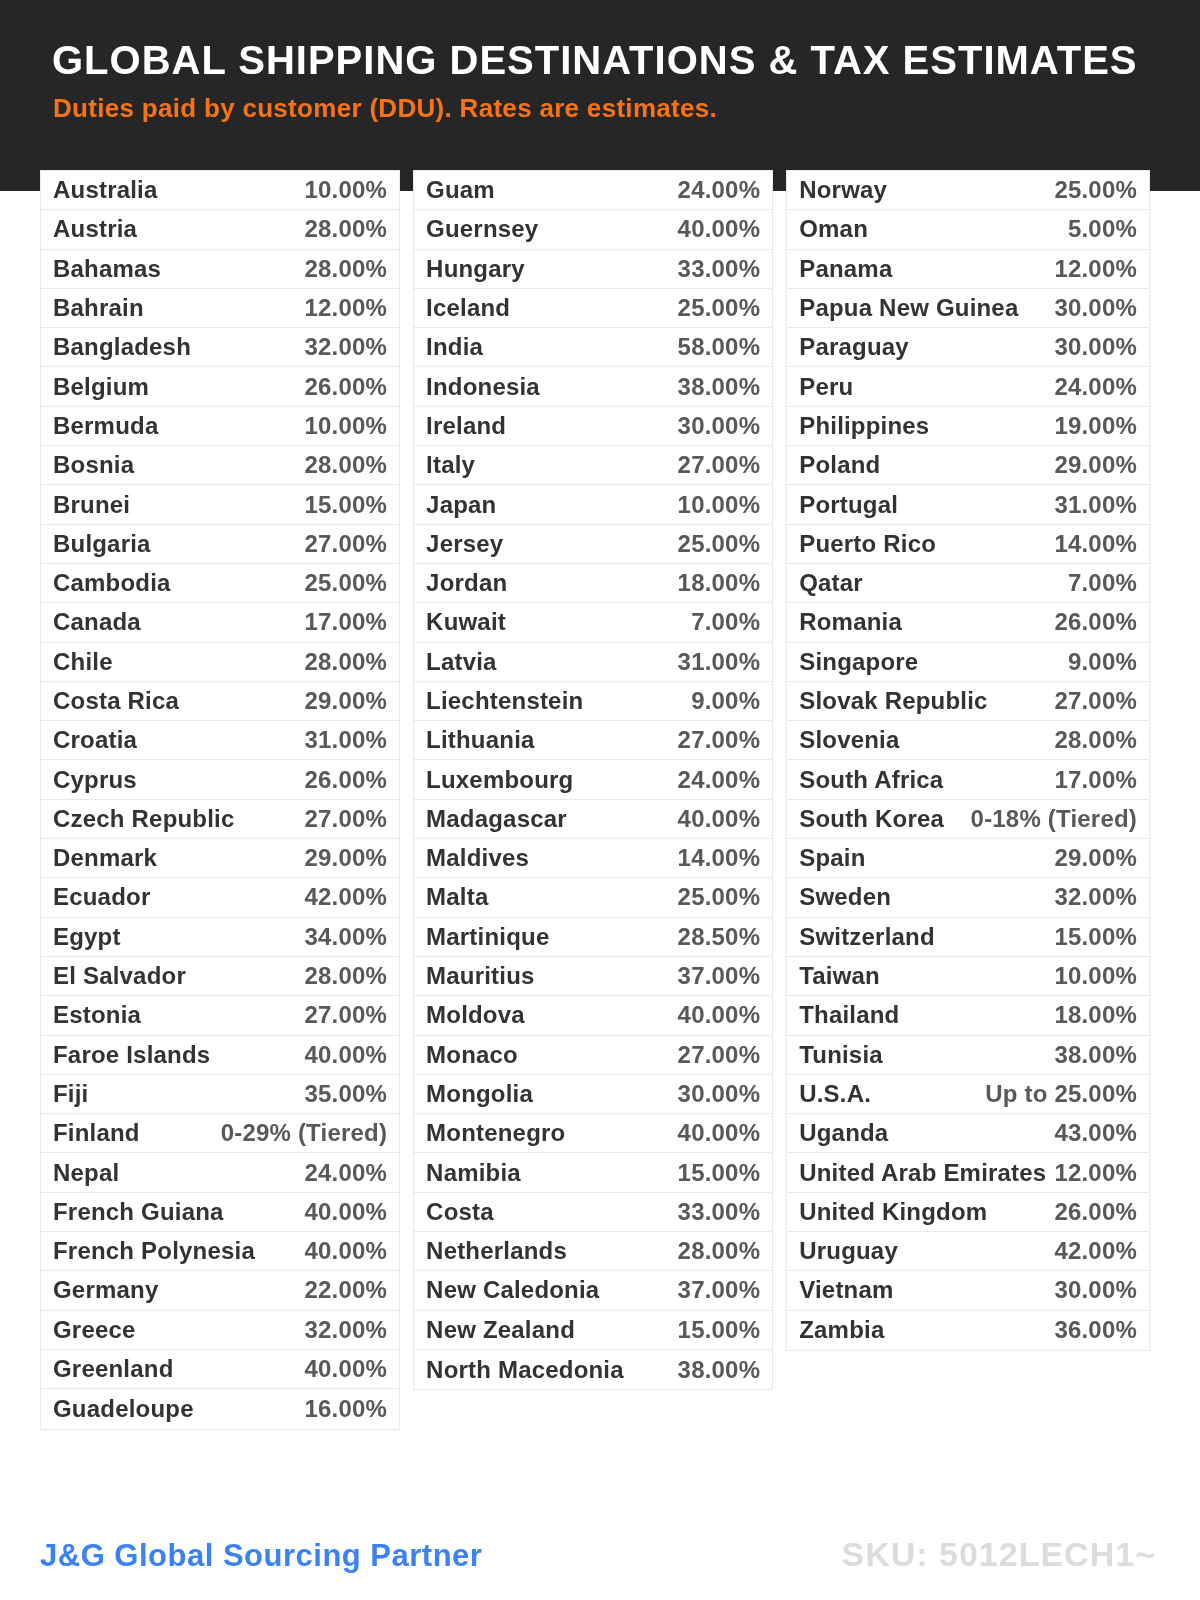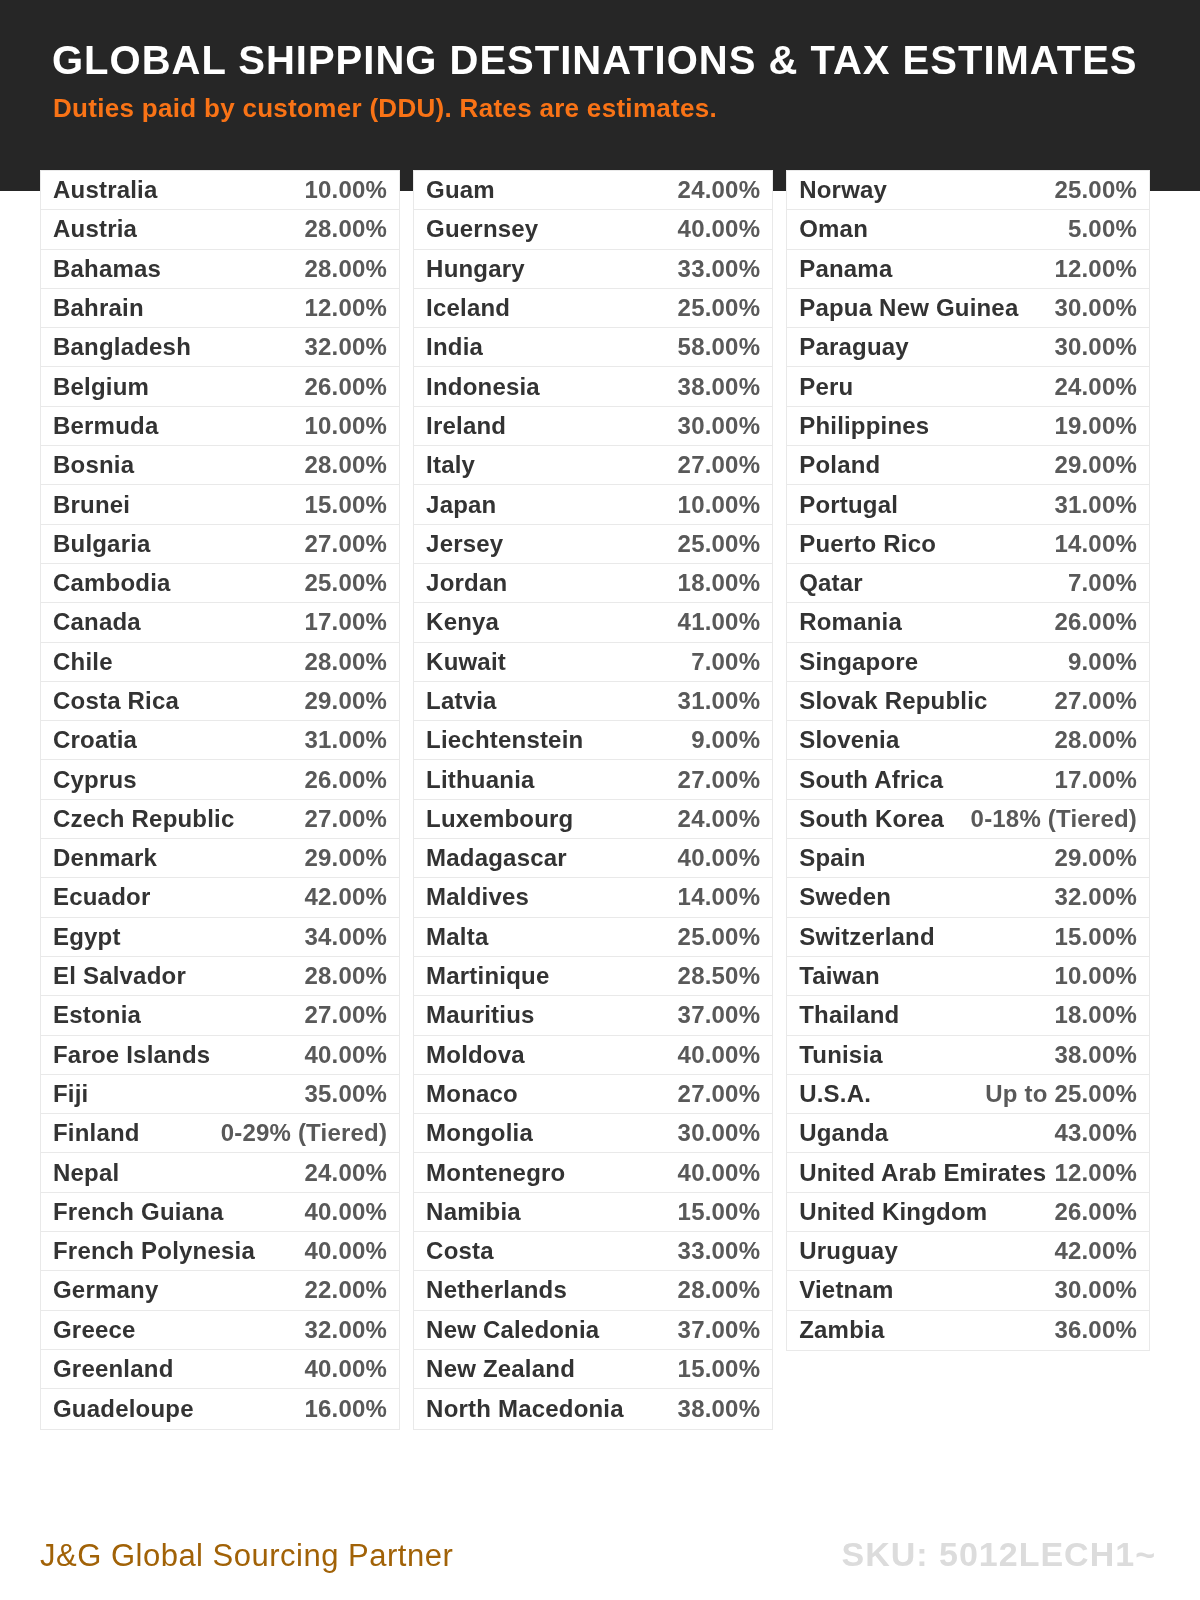--- a/index.html
+++ b/index.html
@@ -73,22 +73,22 @@
   
   .ftr{
     position:absolute;
     top:1535px;left:40px;right:44px;
     display:flex;
     justify-content:space-between;
     align-items:baseline;
   }
   .brand{
     font-size:31px;
-    font-weight:normal;
-    color:#a16207;
+    font-weight:bold;
+    color:#3b82f6;
     letter-spacing:0.5px;
   }
   .sku{
     font-size:34px;
     font-weight:bold;
     color:#dcdcdc;
     letter-spacing:1px;
   }
 </style>
 </head>
@@ -269,24 +269,20 @@
       </div>
       <div class="row">
         <span class="country">Jersey</span>
         <span class="rate">25.00%</span>
       </div>
       <div class="row">
         <span class="country">Jordan</span>
         <span class="rate">18.00%</span>
       </div>
       <div class="row">
-        <span class="country">Kenya</span>
-        <span class="rate">41.00%</span>
-      </div>
-      <div class="row">
         <span class="country">Kuwait</span>
         <span class="rate">7.00%</span>
       </div>
       <div class="row">
         <span class="country">Latvia</span>
         <span class="rate">31.00%</span>
       </div>
       <div class="row">
         <span class="country">Liechtenstein</span>
         <span class="rate">9.00%</span>

